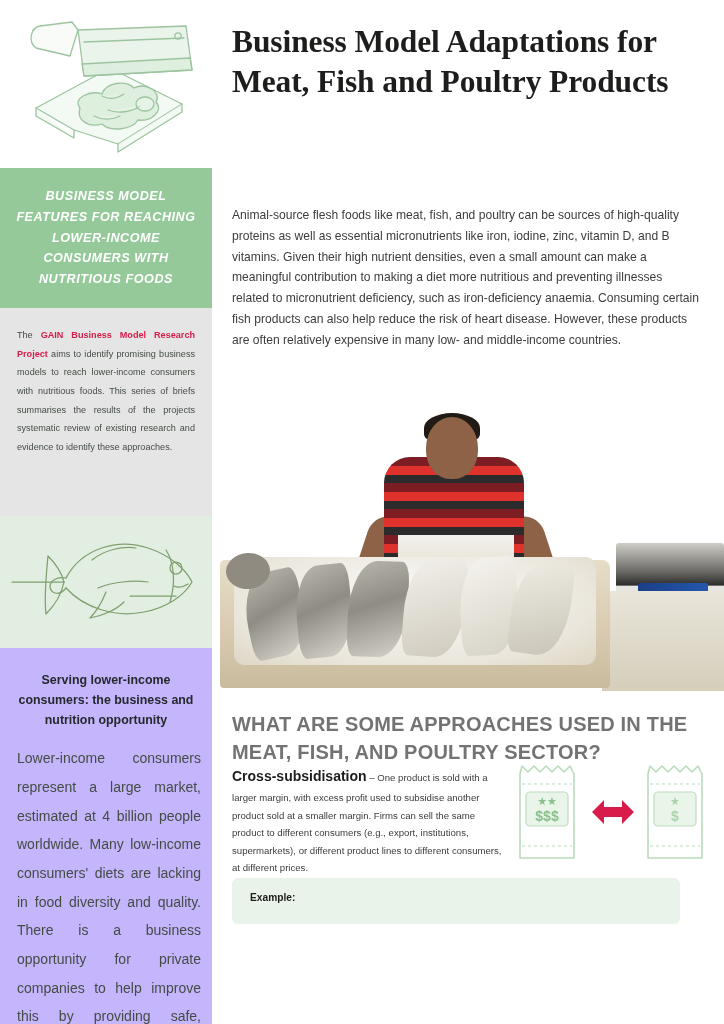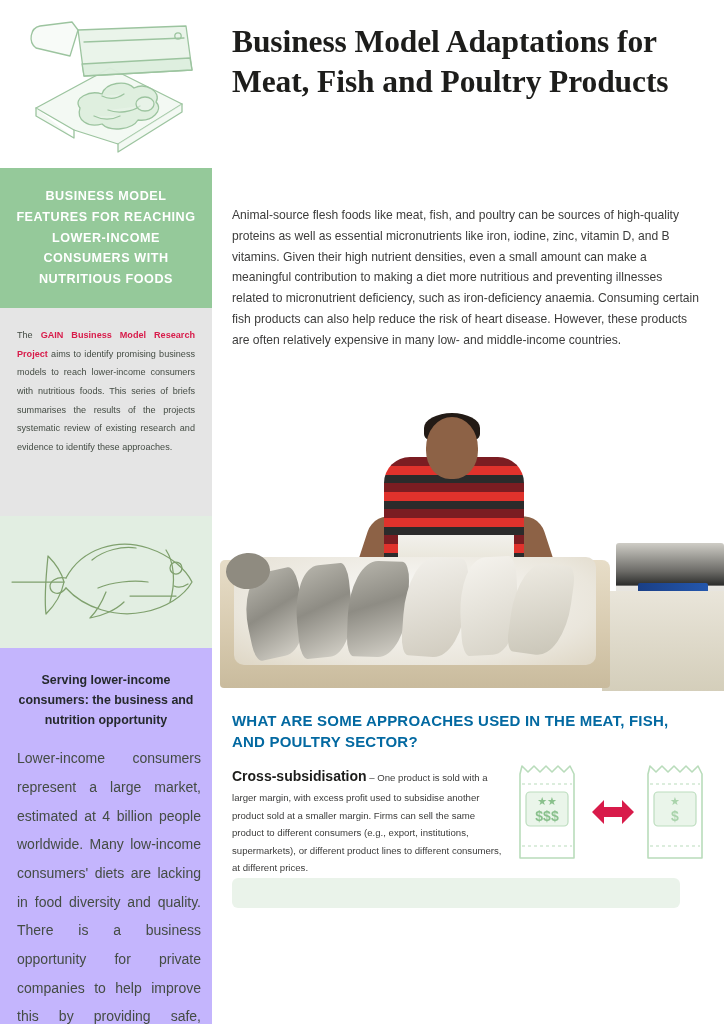--- a/index.html
+++ b/index.html
@@ -20,20 +20,21 @@
     position:absolute;left:0;top:0;width:212px;height:168px;background:#ffffff;
   }
   .sb-illus-top svg{position:absolute;left:14px;top:12px;}
 
   .sb-head{
     position:absolute;left:0;top:168px;width:212px;height:140px;
     background:#95c99a;
     color:#ffffff;
     display:flex;align-items:center;justify-content:center;
     text-align:center;
+    font-style:italic;
   }
   .sb-head span{
     font-size:12.6px;line-height:1.65;letter-spacing:.55px;font-weight:600;
     display:block;padding:0 16px;
   }
   .sb-body{
     position:absolute;left:0;top:308px;width:212px;height:208px;
     background:#e5e5e5;
   }
   .sb-body p{
@@ -79,21 +80,21 @@
     font-size:12.1px;line-height:1.72;color:#3c3c3b;
   }
 
   .photo{
     position:absolute;left:0px;top:405px;width:512px;height:295px;overflow:hidden;
     background:#ffffff;
   }
 
   .sec2-head{
     position:absolute;left:20px;top:710px;width:470px;
-    font-size:15px;font-weight:700;color:#0369a1;line-height:1.42;letter-spacing:.2px;
+    font-size:20px;font-weight:700;color:#737373;line-height:1.42;letter-spacing:.2px;
   }
   .sec2-body{
     position:absolute;left:20px;top:764px;width:272px;
     font-size:9.6px;line-height:1.82;color:#3c3c3b;
   }
   .sec2-body b{color:#1d1d1b;font-size:14px;}
 
   .diagram{position:absolute;left:300px;top:758px;width:200px;height:110px;}
 
   .example{
@@ -238,16 +239,17 @@
           <path d="M80 54 L92 42 L92 49 L110 49 L110 42 L122 54 L110 66 L110 59 L92 59 L92 66 Z" fill="#d81b4a"></path>
         </g>
         <text x="35" y="47" text-anchor="middle" font-family="Liberation Sans, sans-serif" font-size="11" fill="#89c08c">★★</text>
         <text x="35" y="63" text-anchor="middle" font-family="Liberation Sans, sans-serif" font-size="14" font-weight="bold" fill="#89c08c">$$$</text>
         <text x="163" y="47" text-anchor="middle" font-family="Liberation Sans, sans-serif" font-size="11" fill="#a9d3ab">★</text>
         <text x="163" y="63" text-anchor="middle" font-family="Liberation Sans, sans-serif" font-size="14" font-weight="bold" fill="#a9d3ab">$</text>
       </svg>
     </div>
 
     <div class="example">
+      <div class="ex-label">Example:</div>
     </div>
 
   </div>
 </div>
 
 </body></html>

